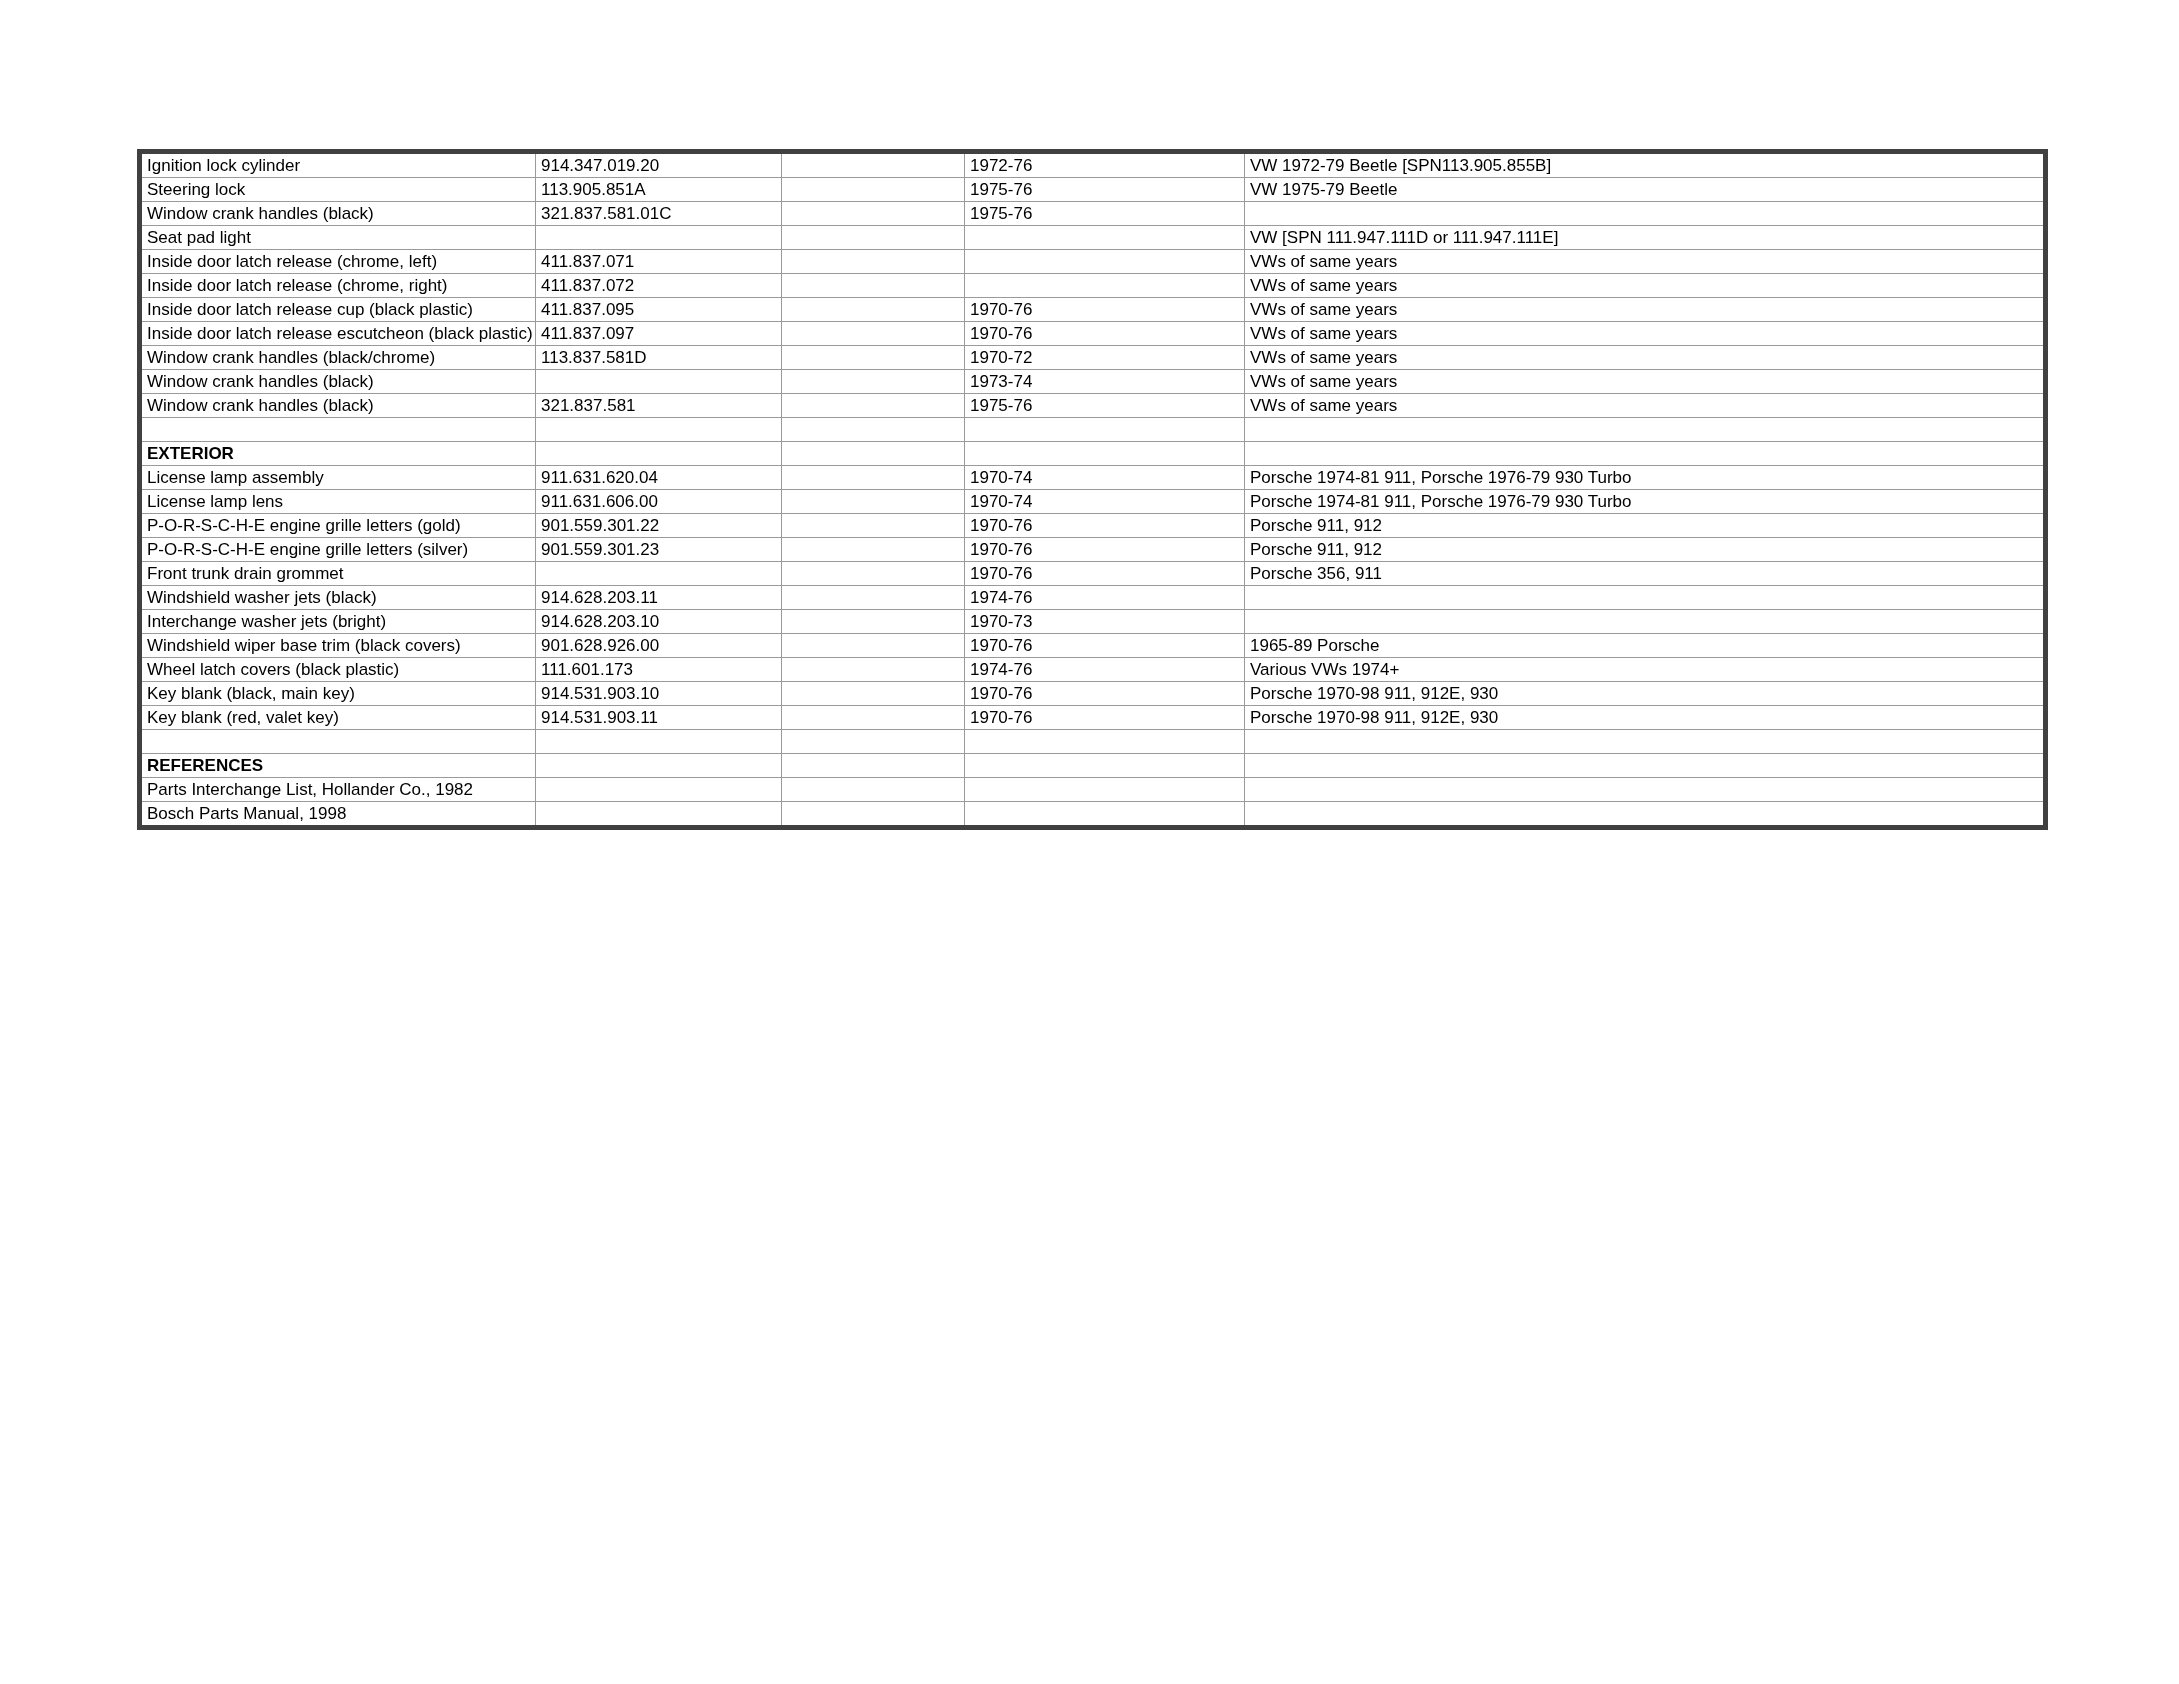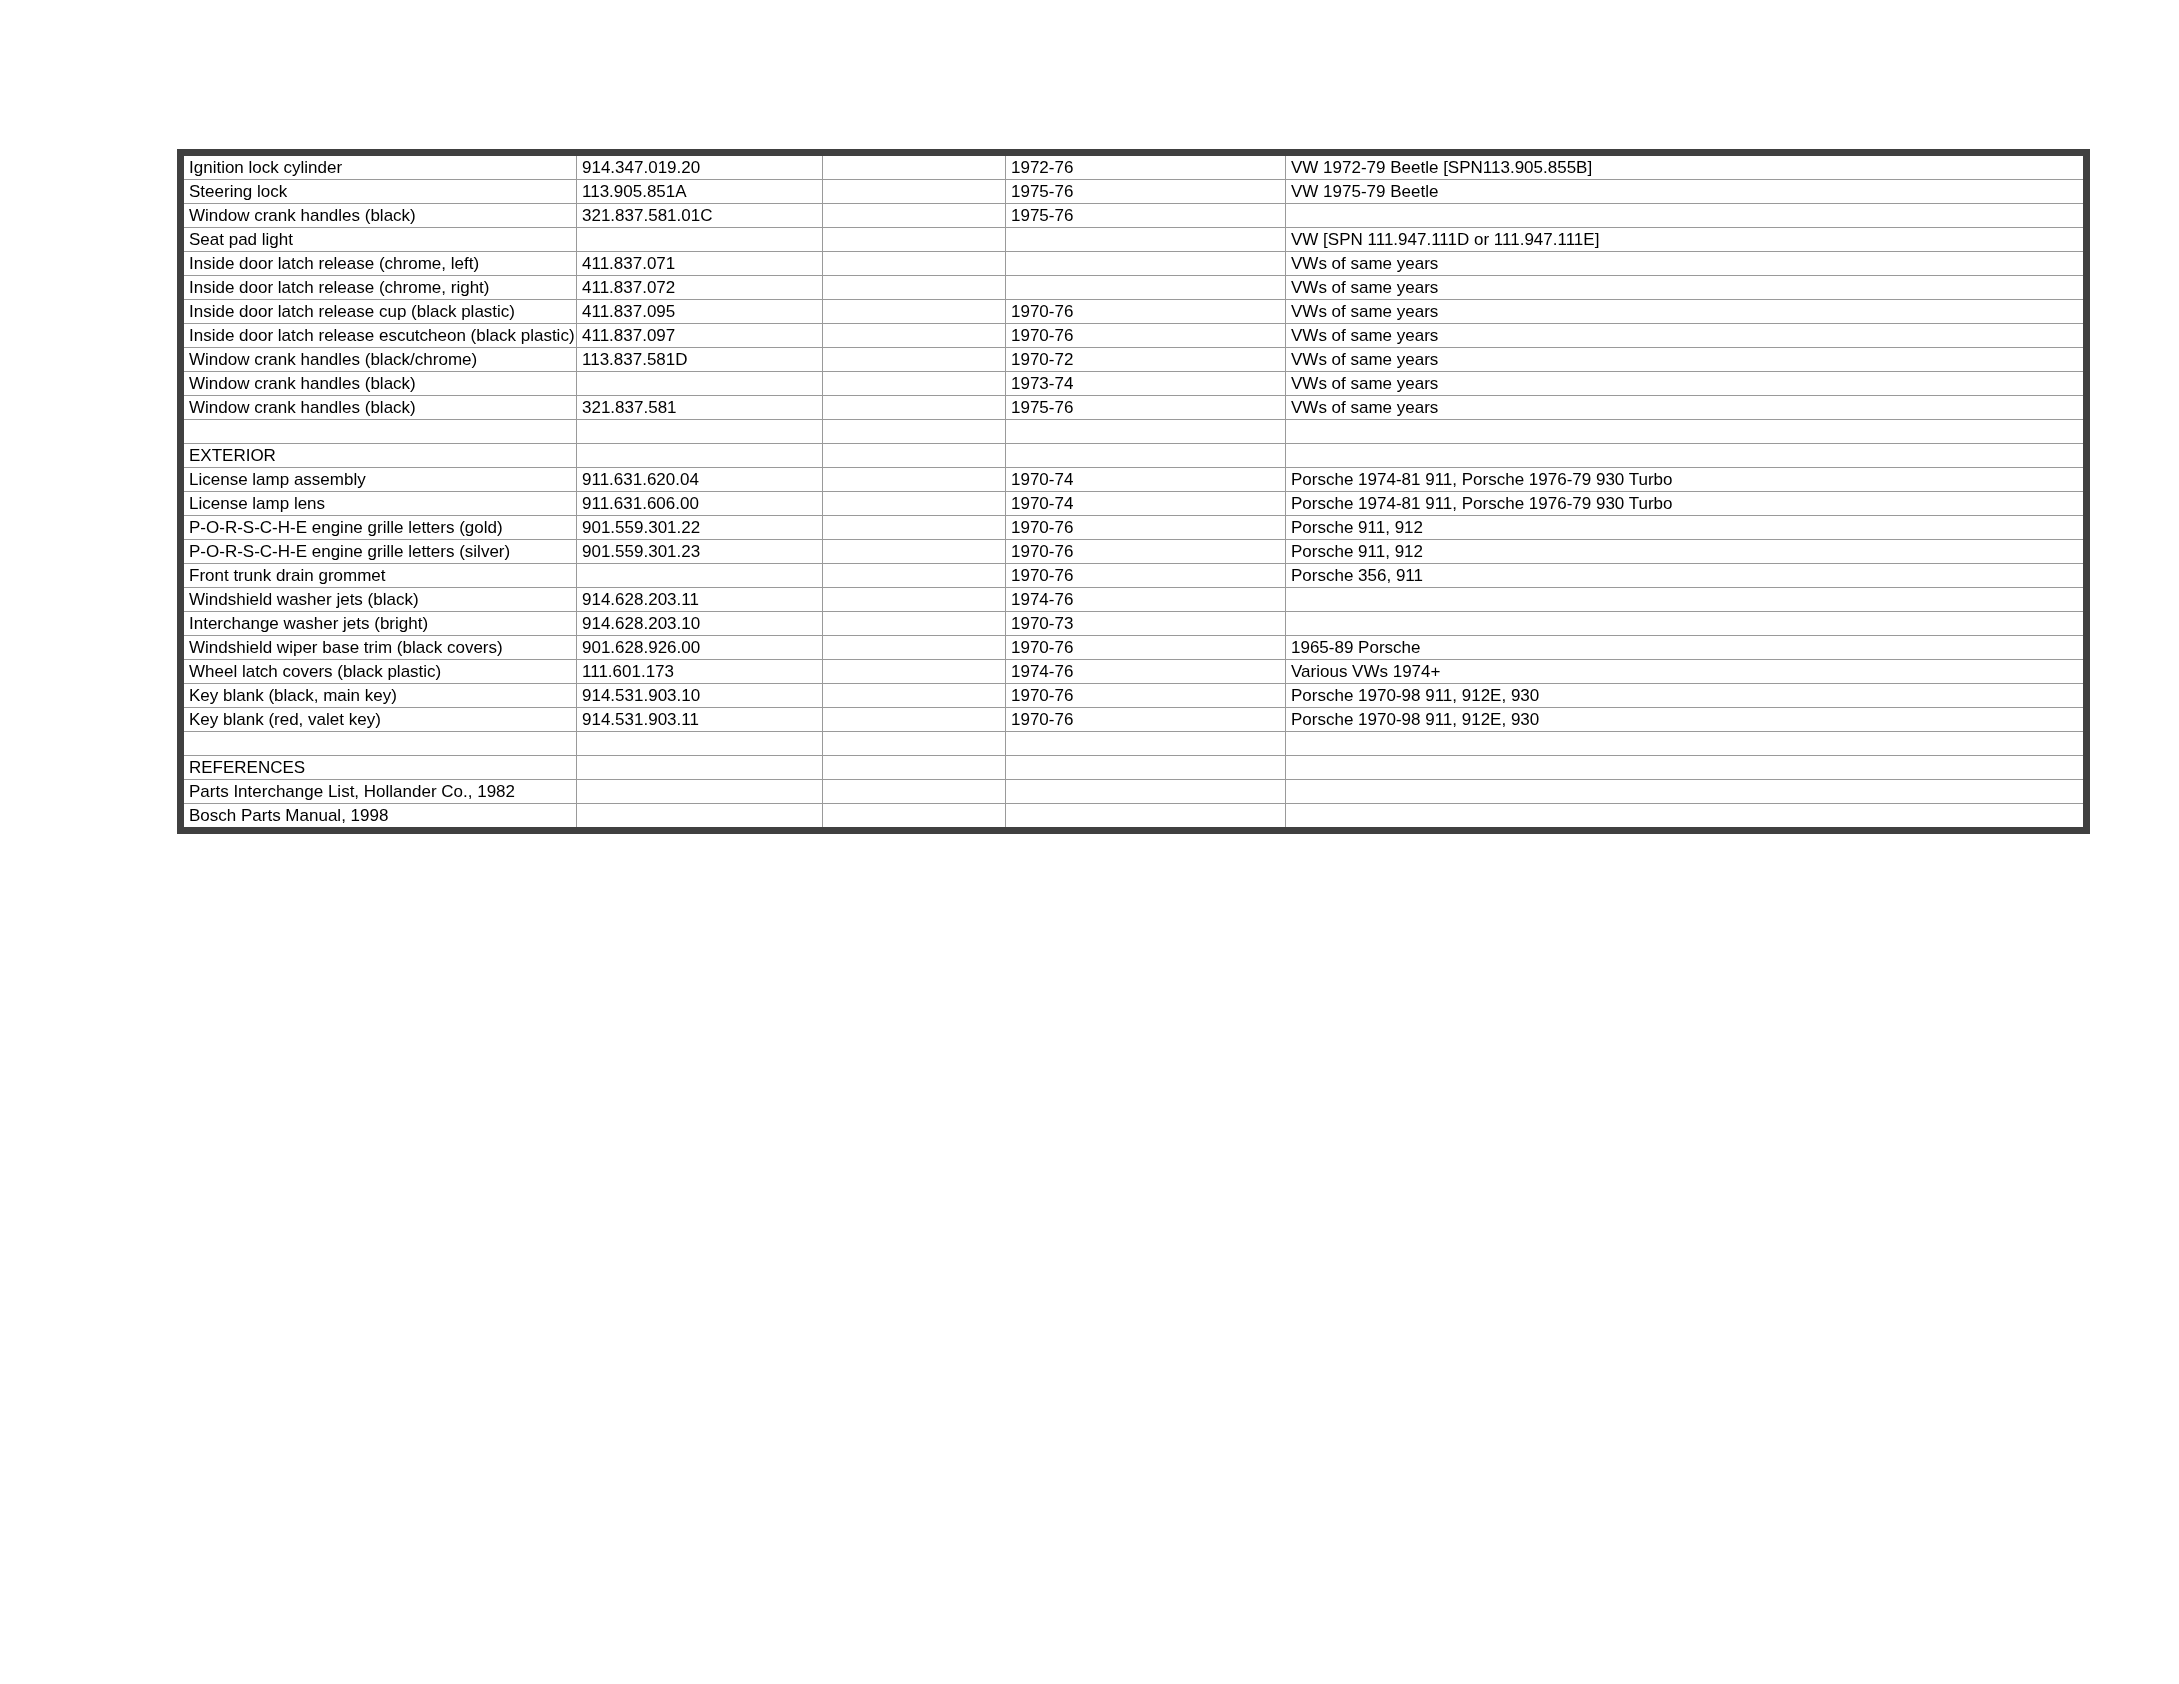--- a/index.html
+++ b/index.html
@@ -17,22 +17,21 @@
   .sheet {
     position: absolute;
     left: 137px;
     top: 149px;
     width: 1906px;
   }
   table.parts {
     border-collapse: collapse;
     table-layout: fixed;
     width: 1906px;
-    border: 7px solid #404040;
-    margin-left: 40px;
+    border: 5px solid #404040;
   }
   table.parts td {
     border: 1px solid #9a9a9a;
     padding: 1px 4px 2px 5px;
     font-size: 17px;
     line-height: 19px;
     height: 20px;
     vertical-align: middle;
     white-space: nowrap;
     overflow: hidden;
@@ -40,21 +39,21 @@
   col.c-desc  { width: 396px; }
   col.c-part  { width: 246px; }
   col.c-blank { width: 183px; }
   col.c-years { width: 280px; }
   col.c-notes { width: 801px; }
 
   tr.spacer td {
     height: 20px;
   }
   td.section {
-    font-weight: normal;
+    font-weight: bold;
   }
   td.indent {
     padding-left: 20px;
   }
 </style>
 </head>
 <body>
 
 <div class="sheet">
   <table class="parts">

